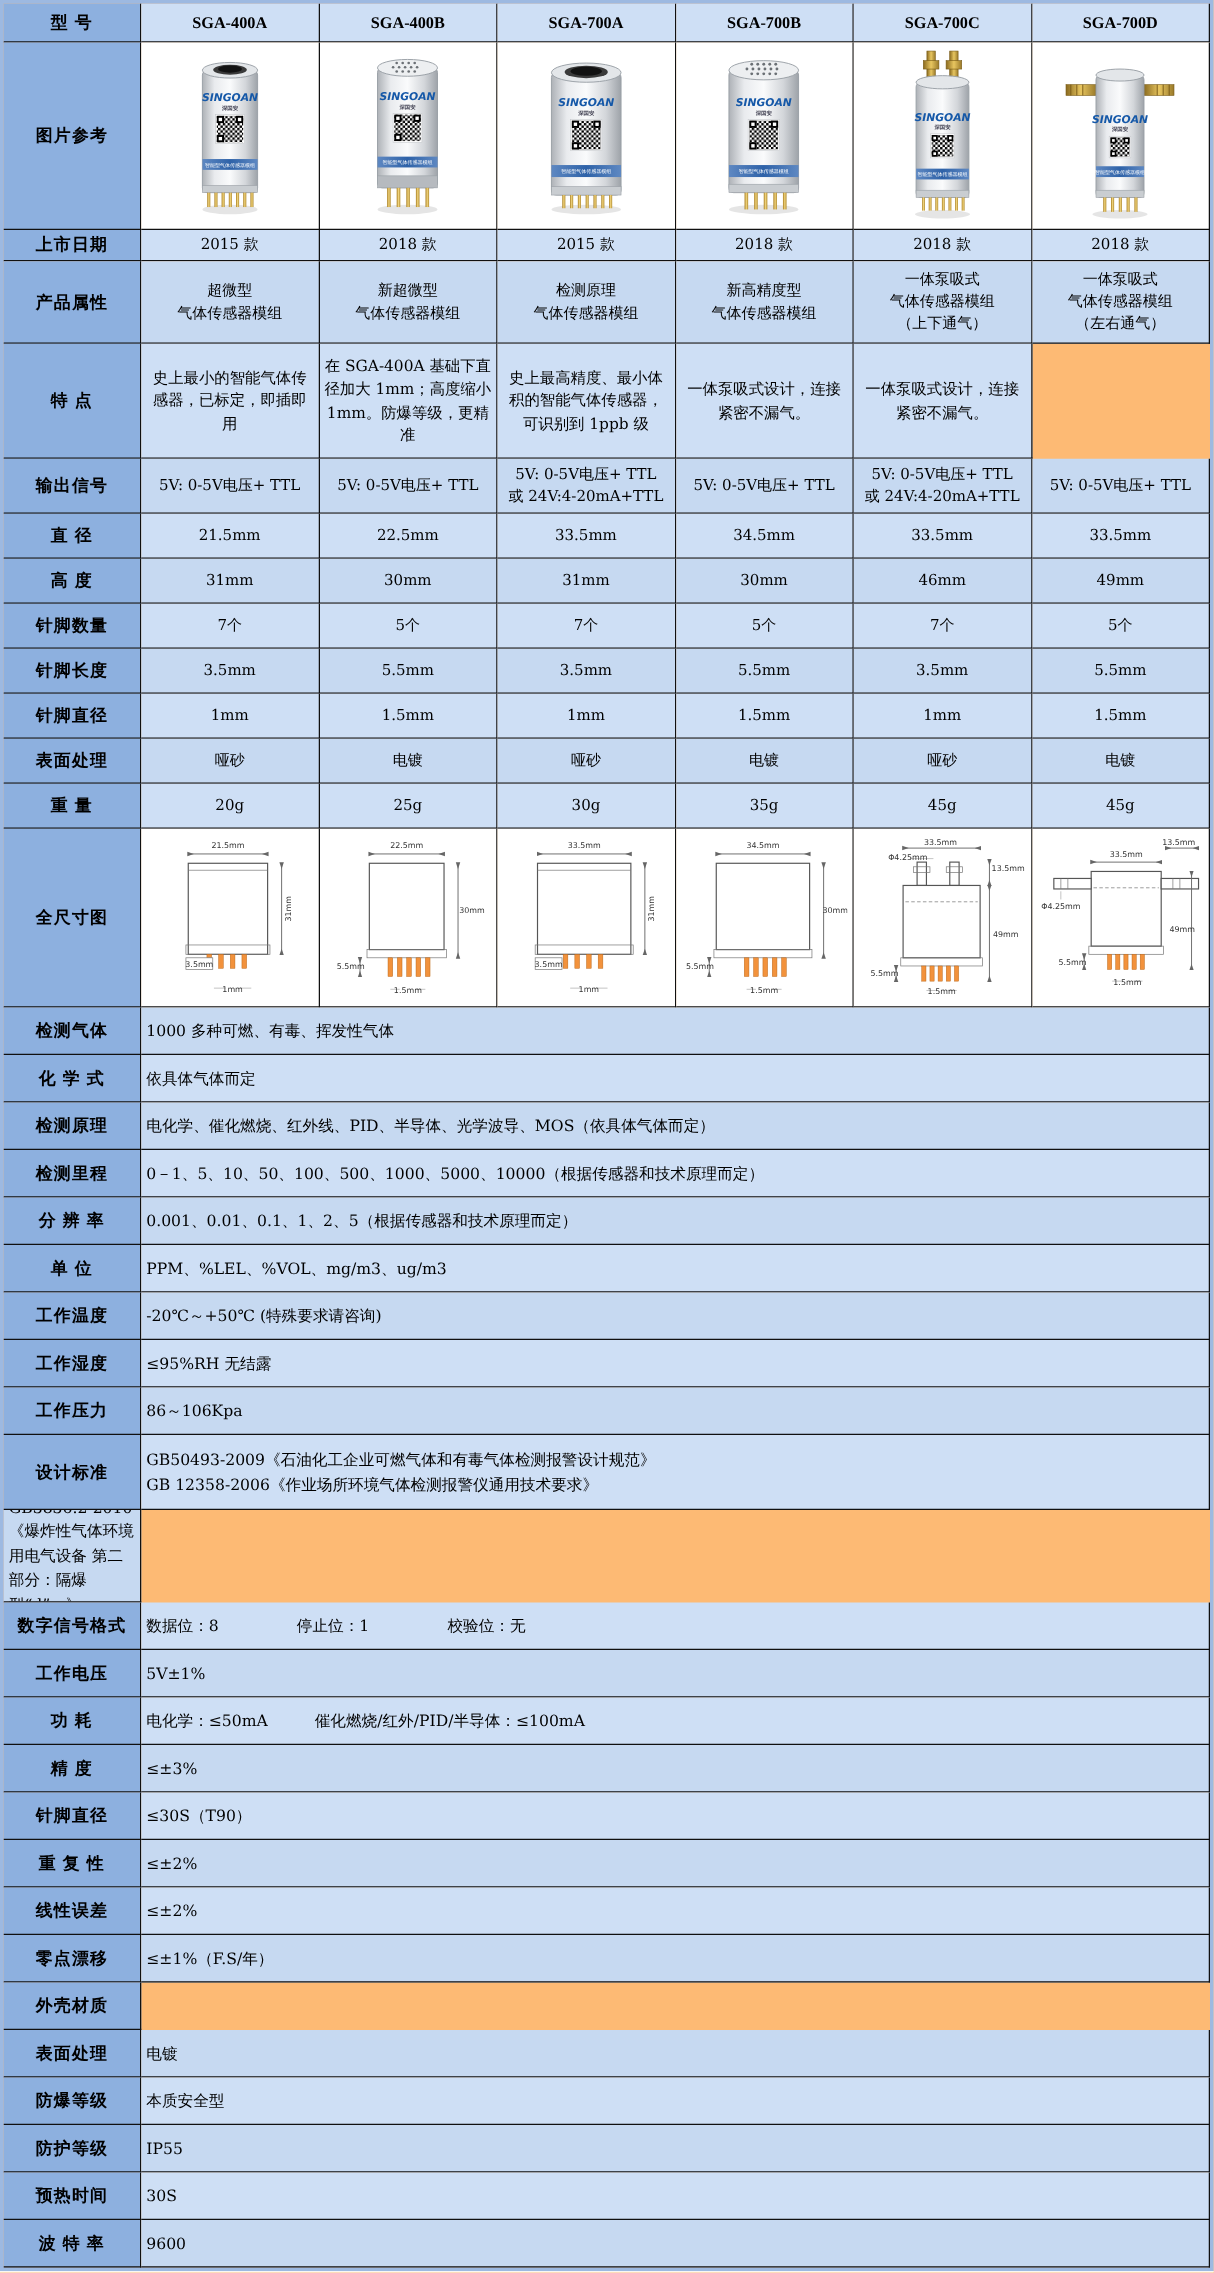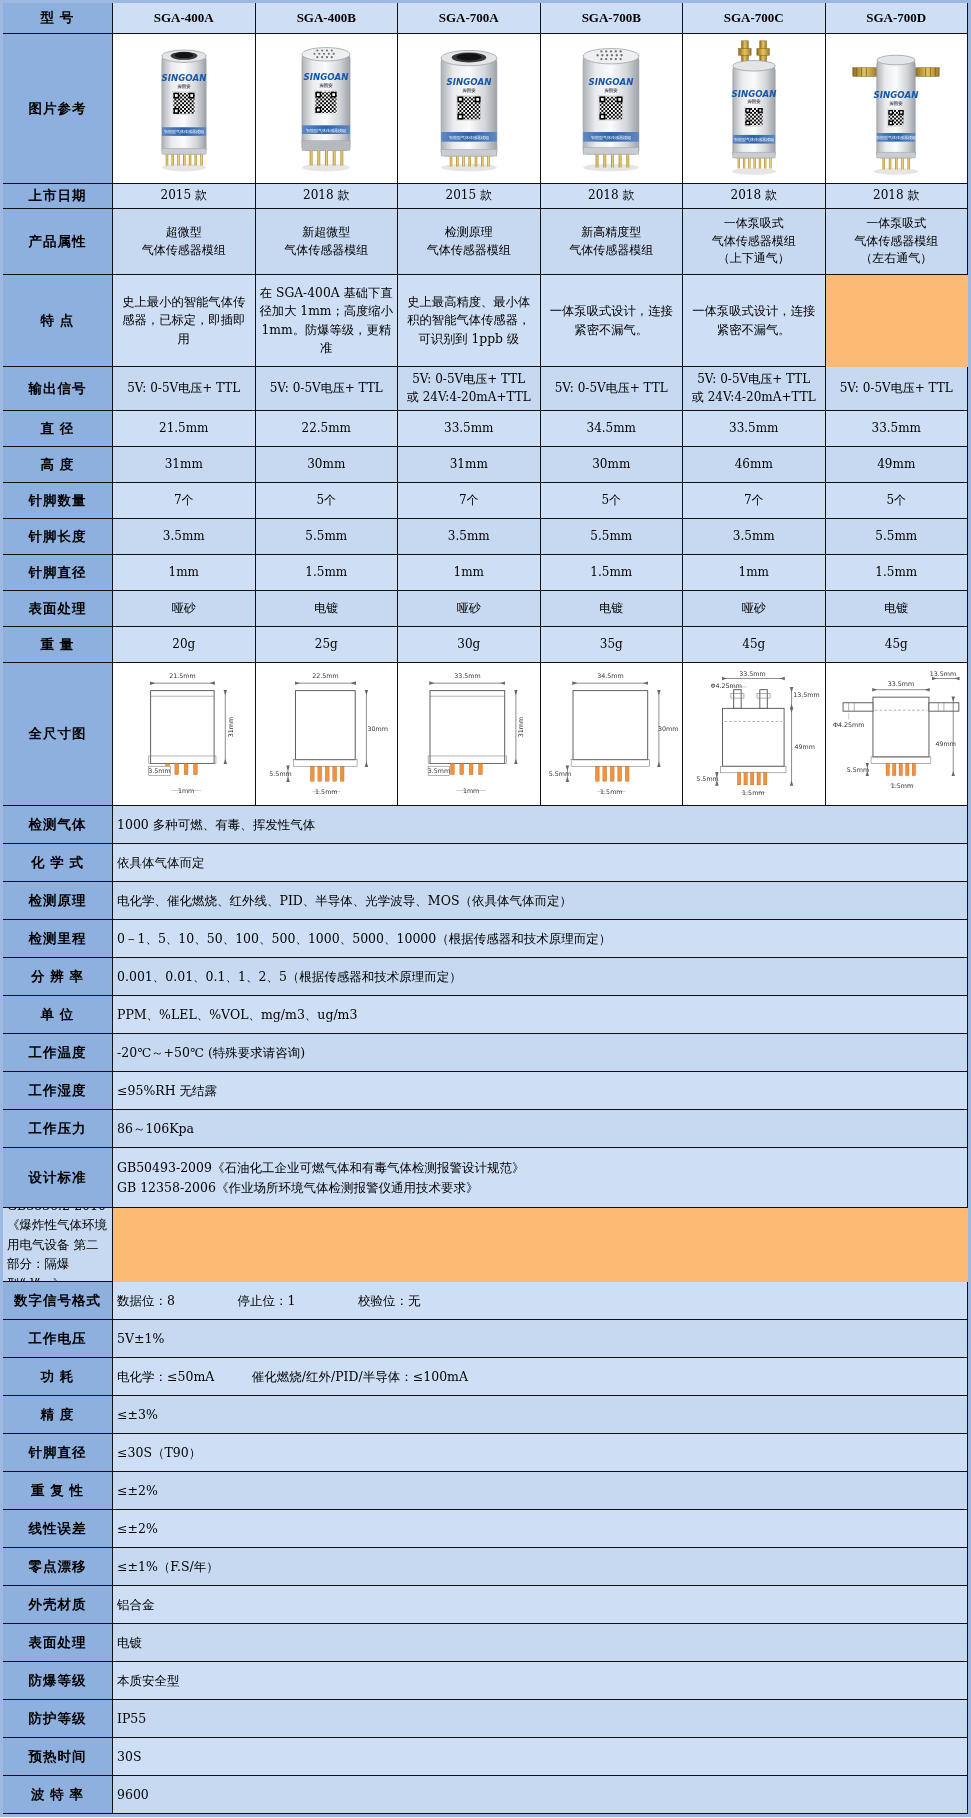--- a/index.html
+++ b/index.html
@@ -682,21 +682,20 @@
   <div class="d-row">
     <div class="c lbl">线性误差</div>
     <div class="c dval">≤±2%</div>
   </div>
   <div class="d-row">
     <div class="c lbl">零点漂移</div>
     <div class="c dval">≤±1%（F.S/年）</div>
   </div>
   <div class="d-row">
     <div class="c lbl">外壳材质</div>
-    <div class="c dval">铝合金</div>
   </div>
   <div class="d-row">
     <div class="c lbl">表面处理</div>
     <div class="c dval">电镀</div>
   </div>
   <div class="d-row">
     <div class="c lbl">防爆等级</div>
     <div class="c dval">本质安全型</div>
   </div>
   <div class="d-row">

